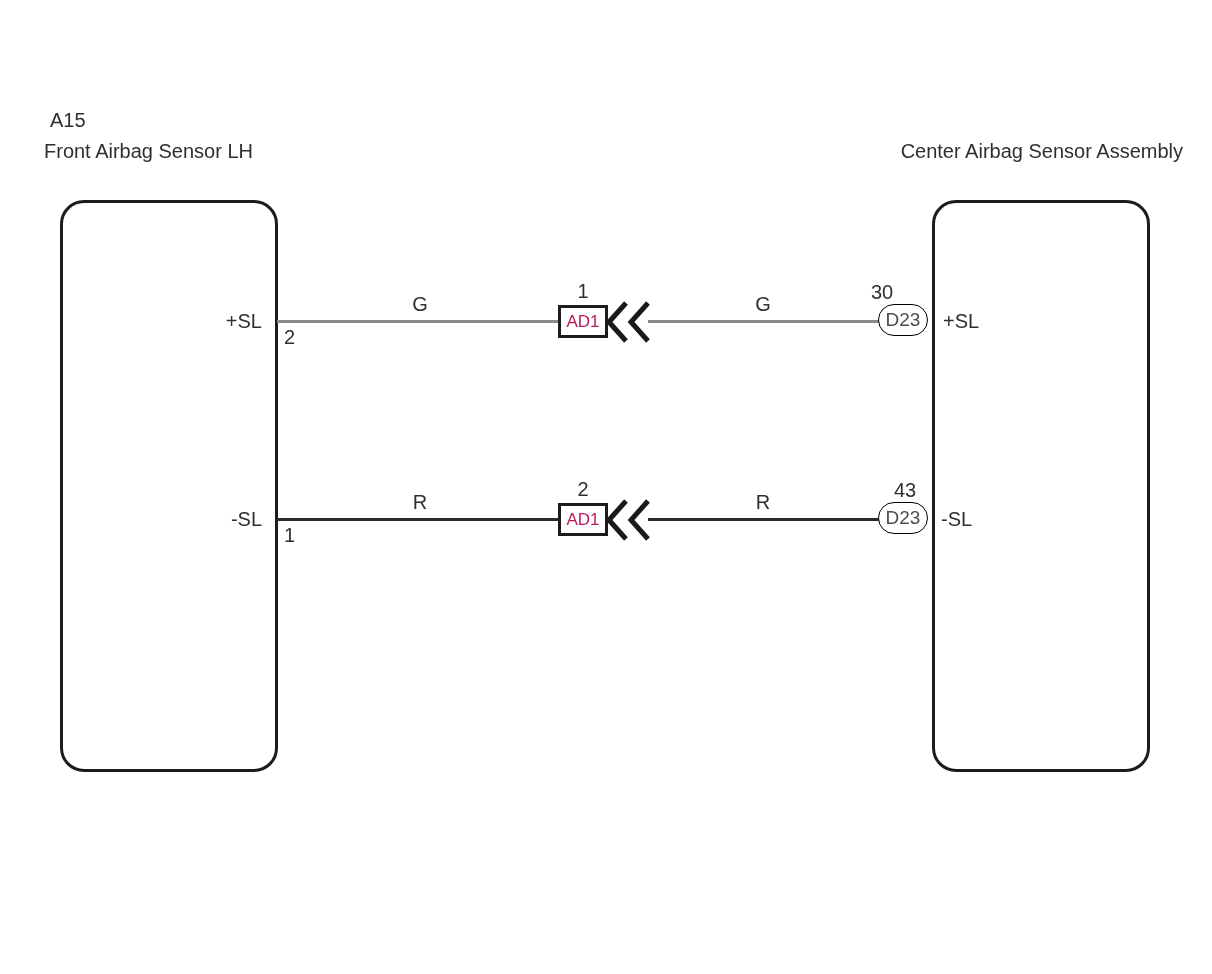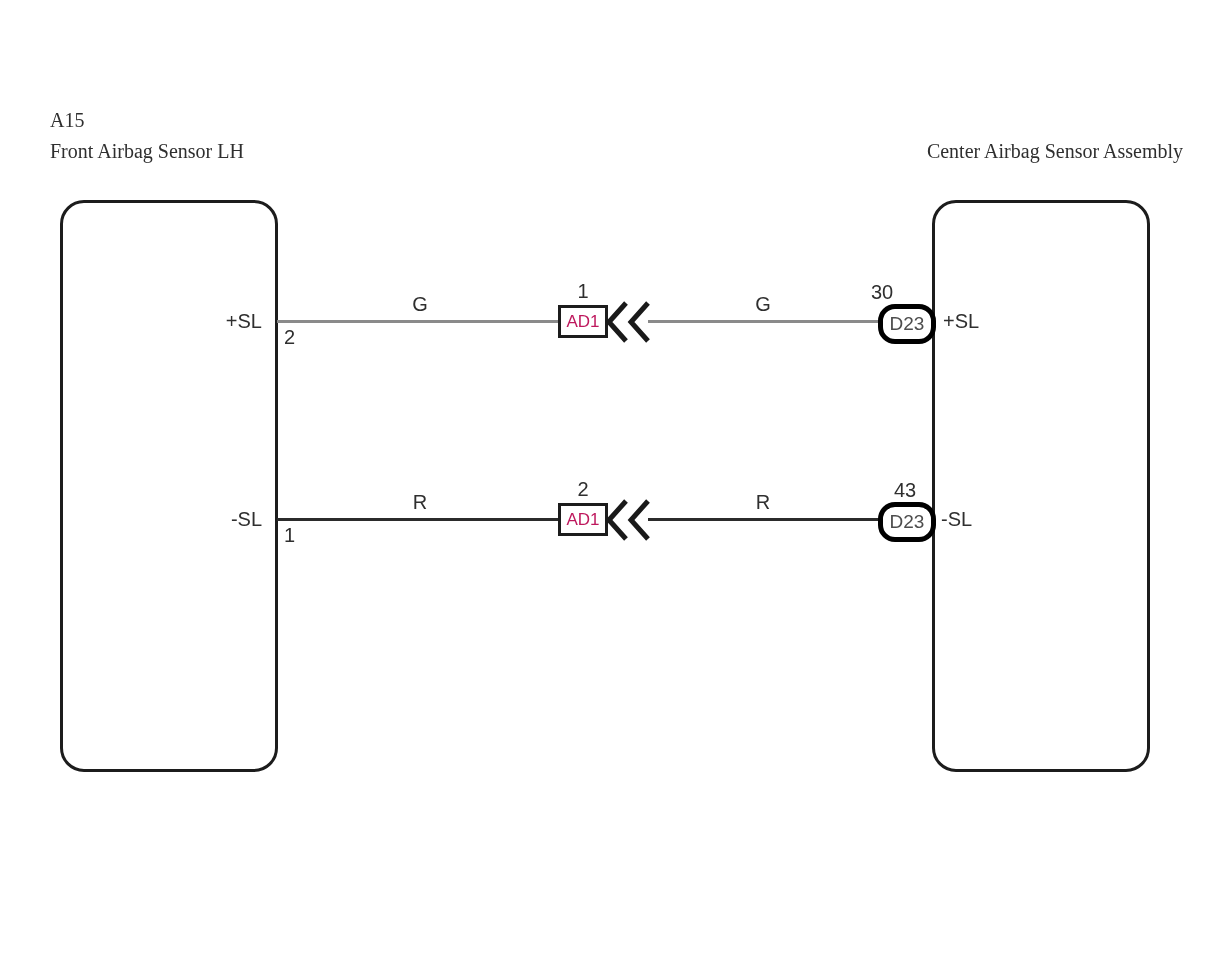--- a/index.html
+++ b/index.html
@@ -9,21 +9,21 @@
   }
   #stage {
     position: relative;
     width: 1212px;
     height: 974px;
     background: #ffffff;
     font-family: "Liberation Sans", sans-serif;
     color: #2f2f2f;
     overflow: hidden;
   }
-  .abs { position: absolute; font-family: Liberation Serif, serif; }
+  .abs { position: absolute; }
   .title {
     font-size: 20px;
     line-height: 24px;
     color: #2f2f2f;
     white-space: nowrap;
   }
   .component-box {
     position: absolute;
     width: 212px;
     height: 566px;
@@ -54,42 +54,42 @@
     align-items: center;
     justify-content: center;
     font-size: 17px;
     color: #be185d;
     z-index: 2;
   }
   .oval-connector {
     position: absolute;
     width: 48px;
     height: 30px;
-    border: 5px solid #000000;
+    border: 1px solid #000000;
     border-radius: 17px;
     background: #ffffff;
     display: flex;
     align-items: center;
     justify-content: center;
     font-size: 19px;
     color: #4d4d4d;
     z-index: 2;
   }
   .arrows {
     position: absolute;
     z-index: 2;
   }
 </style>
 </head>
 <body>
 
 <div id="stage">
 
   <div class="abs title" style="left:50px; top:108px;">A15</div>
-  <div class="abs title" style="left:50px; top:139px;">Front Airbag Sensor LH</div>
+  <div class="abs title" style="left:44px; top:139px;">Front Airbag Sensor LH</div>
   <div class="abs title" style="right:29px; top:139px;">Center Airbag Sensor Assembly</div>
 
   <div class="component-box" style="left:60px; top:200px;"></div>
   <div class="component-box" style="left:932px; top:200px;"></div>
 
   <div class="lbl right" style="left:180px; top:310px; width:82px;">+SL</div>
 
   <div class="lbl" style="left:284px; top:326px;">2</div>
 
   <div class="wire" style="left: 277px; top: 320px; width: 281px; background-color: rgb(138, 138, 138);"></div>

